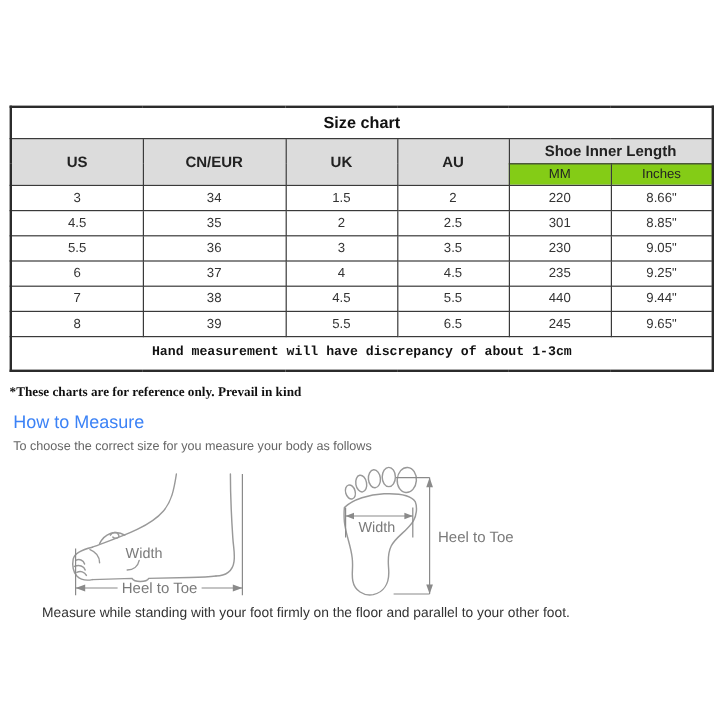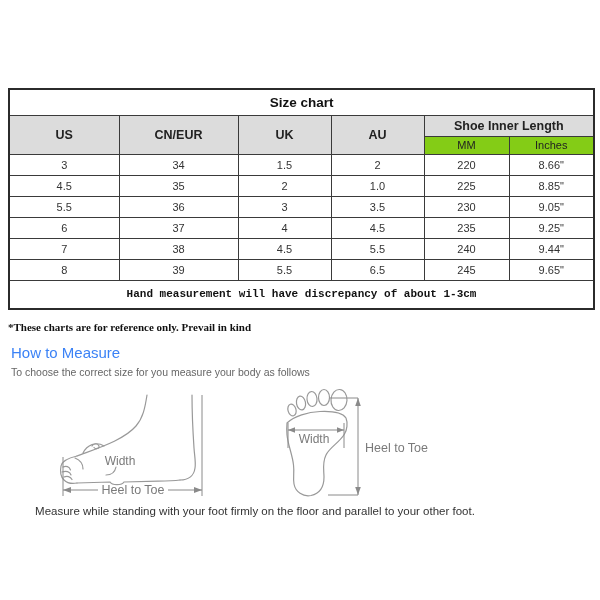--- a/index.html
+++ b/index.html
@@ -79,22 +79,22 @@
       <td>34</td>
       <td>1.5</td>
       <td>2</td>
       <td>220</td>
       <td>8.66"</td>
     </tr>
     <tr class="r-data">
       <td>4.5</td>
       <td>35</td>
       <td>2</td>
-      <td>1.0</td>
-      <td>225</td>
+      <td>2.5</td>
+      <td>301</td>
       <td>8.85"</td>
     </tr>
     <tr class="r-data">
       <td>5.5</td>
       <td>36</td>
       <td>3</td>
       <td>3.5</td>
       <td>230</td>
       <td>9.05"</td>
     </tr>
@@ -104,21 +104,21 @@
       <td>4</td>
       <td>4.5</td>
       <td>235</td>
       <td>9.25"</td>
     </tr>
     <tr class="r-data">
       <td>7</td>
       <td>38</td>
       <td>4.5</td>
       <td>5.5</td>
-      <td>240</td>
+      <td>440</td>
       <td>9.44"</td>
     </tr>
     <tr class="r-data">
       <td>8</td>
       <td>39</td>
       <td>5.5</td>
       <td>6.5</td>
       <td>245</td>
       <td>9.65"</td>
     </tr>

